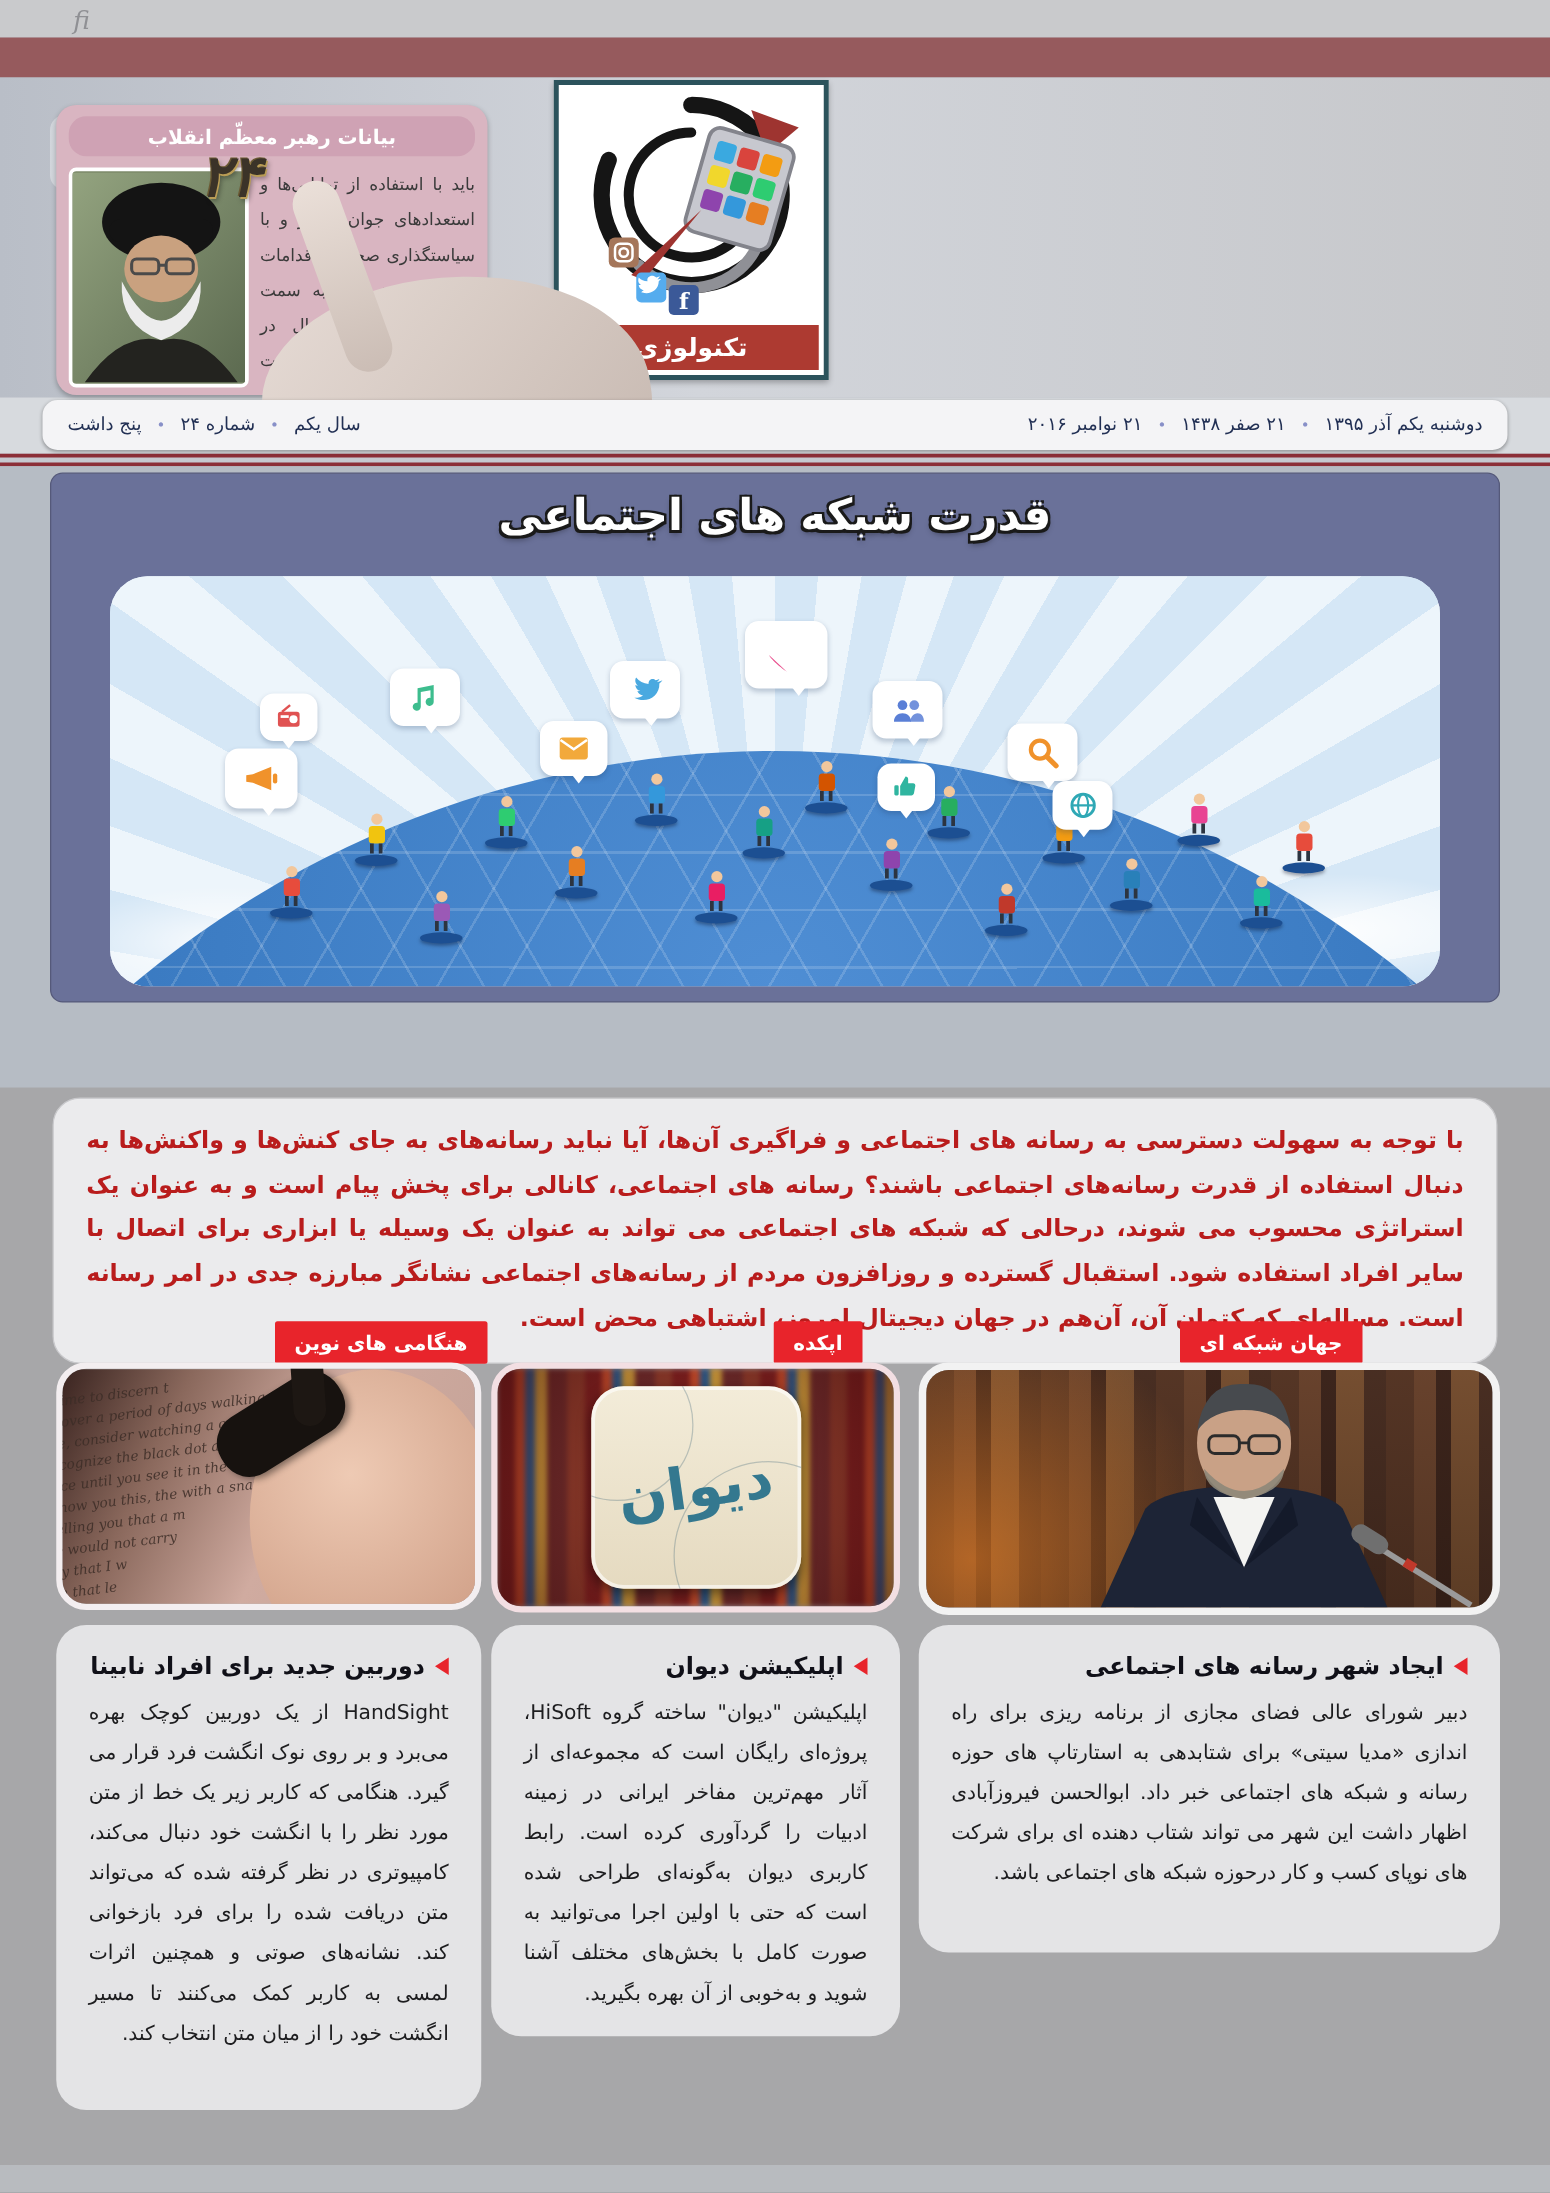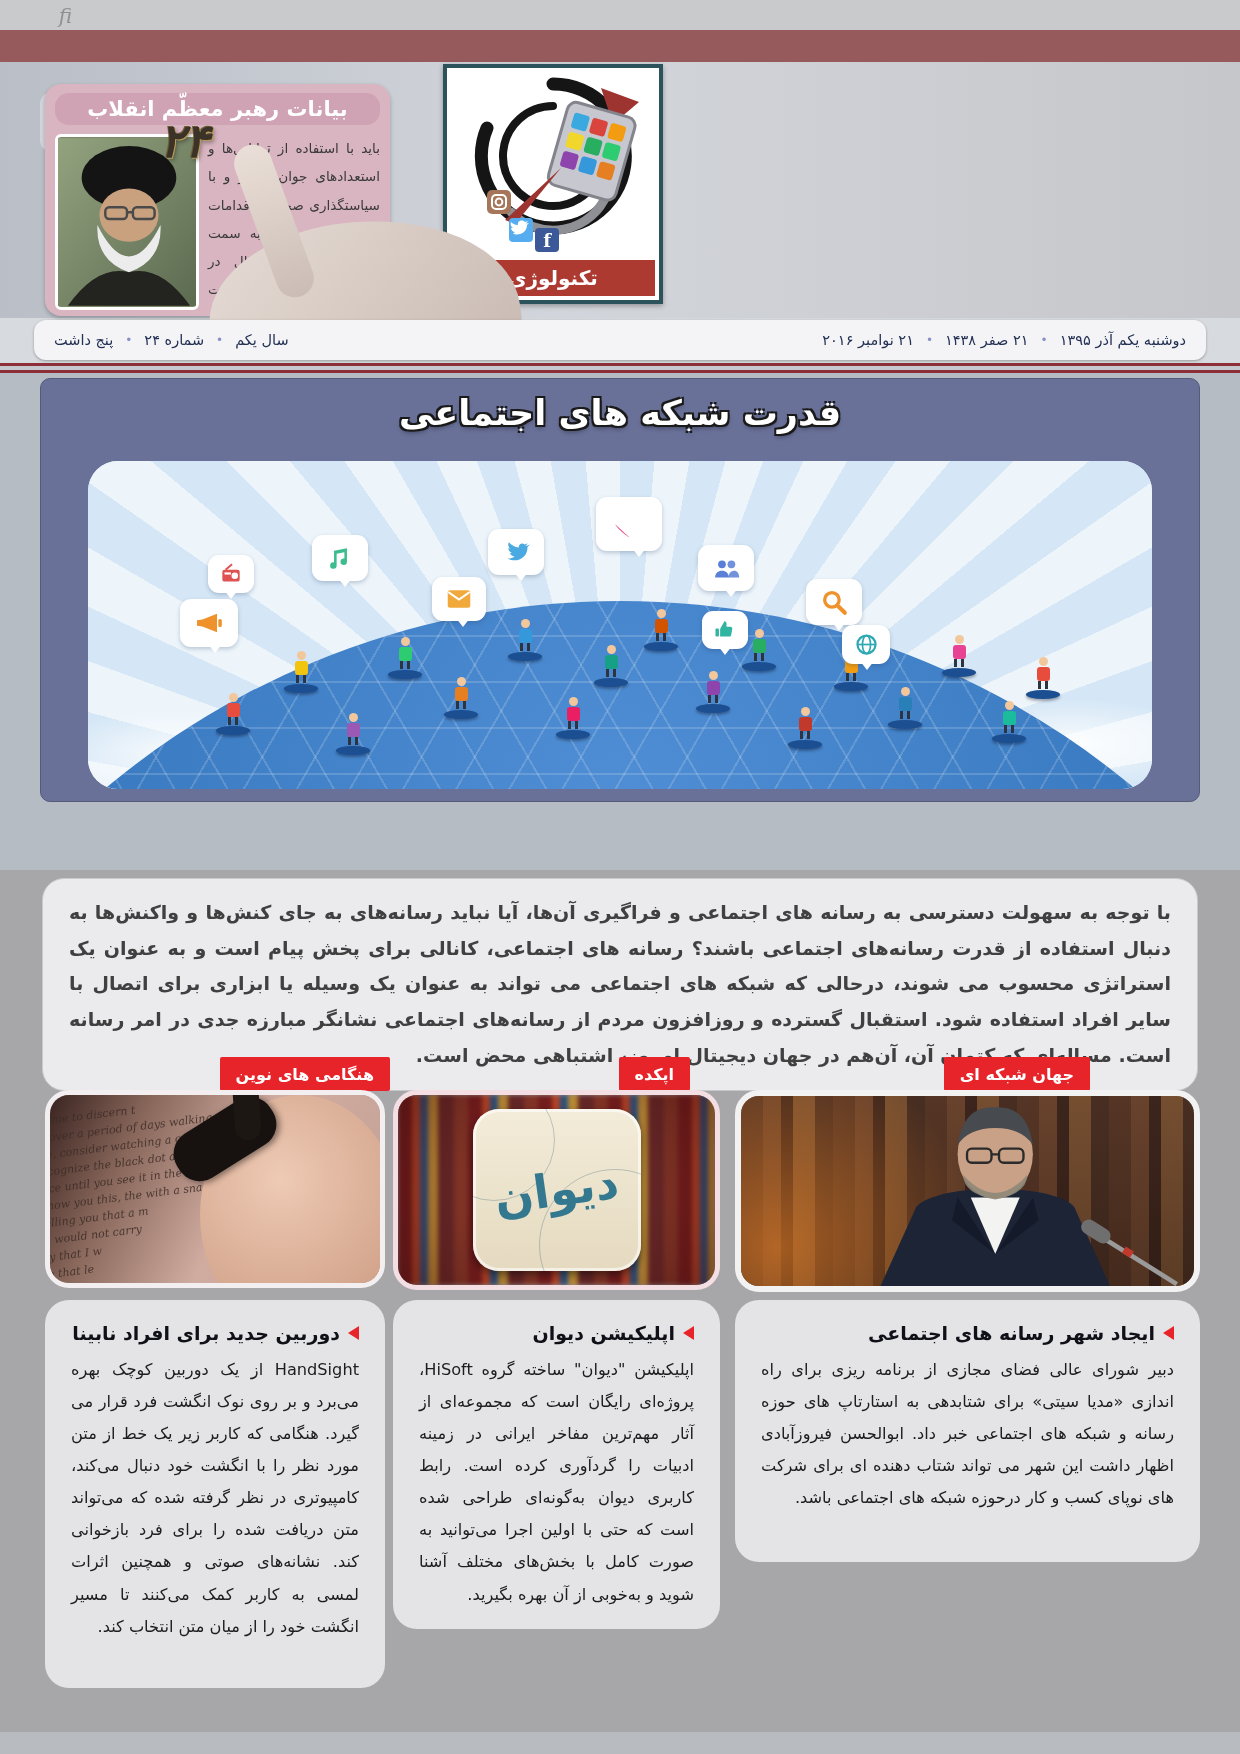--- a/index.html
+++ b/index.html
@@ -16,21 +16,21 @@
   .gray-zone{top:870px;height:884px;background:#a7a7a9;}
   .band-bottom{top:1732px;height:22px;background:#b8bbbf;}
 
   .watermark{position:absolute;top:4px;right:1168px;font-family:"DejaVu Serif",serif;
              font-style:italic;font-size:20px;color:#8f9094;}
 
   
   .leader-box{position:absolute;top:84px;right:850px;width:345px;height:232px;background:#d9b5c1;
               border-radius:16px;padding:9px 10px;box-sizing:border-box;box-shadow:0 2px 4px rgba(0,0,0,.25);}
   .leader-title{height:32px;background:#cfa2b4;border-radius:14px;display:flex;align-items:center;
-                justify-content:center;color:#fff;font-weight:bold;font-size:21px;}
+                justify-content:center;color:#fff;font-weight:bold;font-size:16px;}
   .leader-row{display:flex;gap:9px;margin-top:9px;}
   .leader-quote{flex:1;font-size:13.6px;line-height:2.08;text-align:justify;color:#3a3a3a;}
   .leader-photo{width:138px;height:170px;border:3px solid #fff;border-radius:6px;overflow:hidden;
                 flex:none;background:#7c8a6a;}
 
   
   .logo-box{position:absolute;top:64px;right:577px;width:220px;height:240px;background:#fff;
             border:4px solid #2c535c;box-sizing:border-box;box-shadow:0 2px 5px rgba(0,0,0,.3);}
   .logo-art{display:block;margin:4px auto 0;}
   .logo-bar{position:absolute;left:4px;right:4px;bottom:4px;height:36px;background:#ad3a31;
@@ -82,21 +82,21 @@
   .p-head{width:9px;height:9px;border-radius:50%;background:#f2c79c;margin:0 auto;}
   .p-torso{width:13px;height:14px;border-radius:3px;margin:1px auto 0;}
   .p-legs{display:flex;gap:4px;justify-content:center;margin-top:0;}
   .p-legs i{display:block;width:3px;height:8px;background:#2c3440;}
   .p-pad{width:34px;height:9px;background:#1c4f92;border-radius:50%;margin:1px auto 0;
          box-shadow:0 2px 3px rgba(0,0,20,.35);}
 
   
   .intro-box{position:absolute;top:878px;right:42px;width:1156px;min-height:160px;background:#ebebed;
              border:1px solid #c9c9cc;border-radius:22px;box-sizing:border-box;padding:16px 26px;
-             font-size:19px;font-weight:600;line-height:1.88;text-align:justify;color:#404040;}
+             font-size:19px;font-weight:600;line-height:1.88;text-align:justify;color:#b91c1c;}
 
   
   .tab{position:absolute;top:1057px;height:34px;background:#e8242b;color:#fff;font-weight:bold;
        font-size:16px;display:flex;align-items:center;padding:0 16px;border-radius:2px;}
   .tab-world{right:150px;}
   .tab-apkadeh{right:550px;}
   .tab-tech{right:850px;}
 
   
   .col-img{position:absolute;top:1090px;border-radius:24px;overflow:hidden;box-sizing:border-box;}

